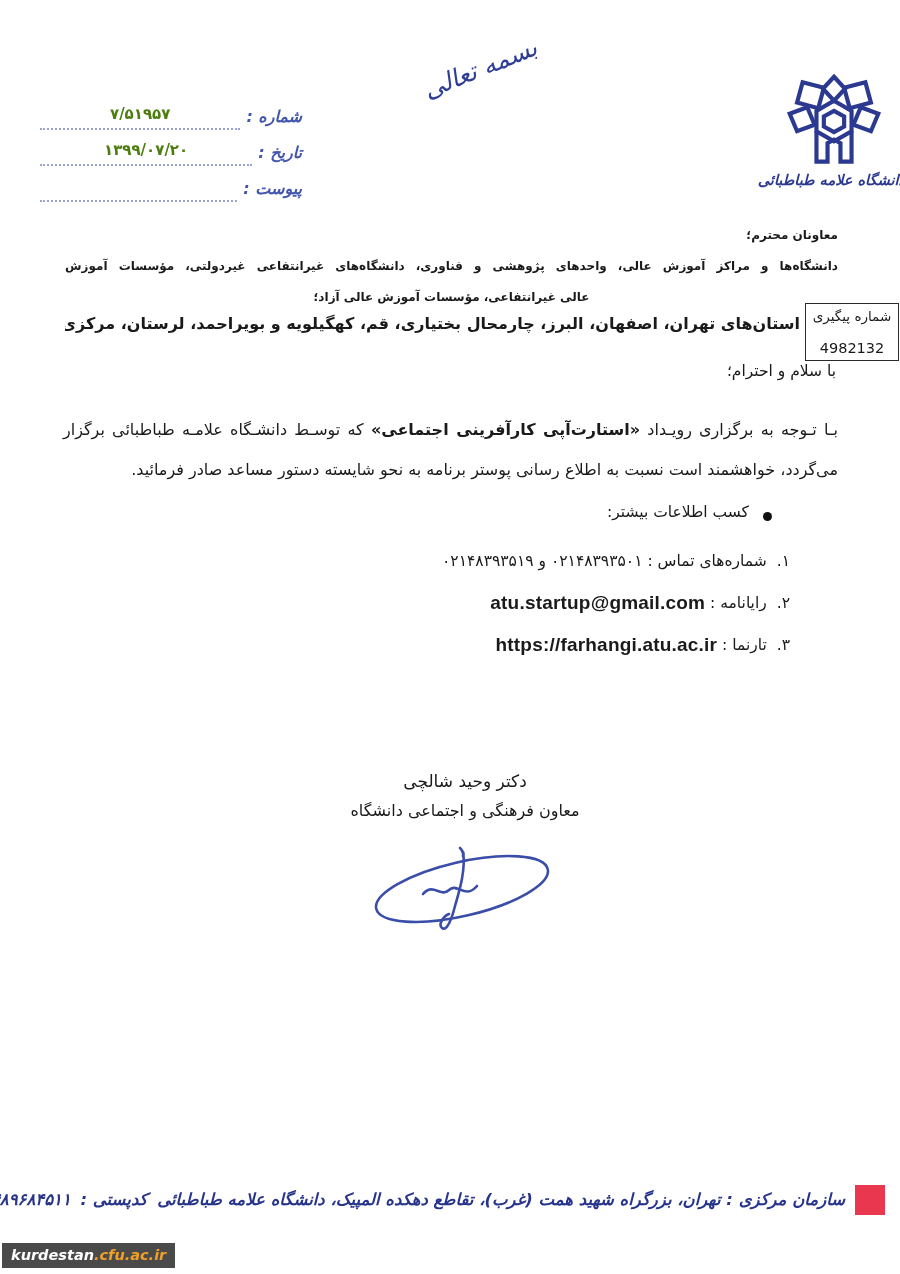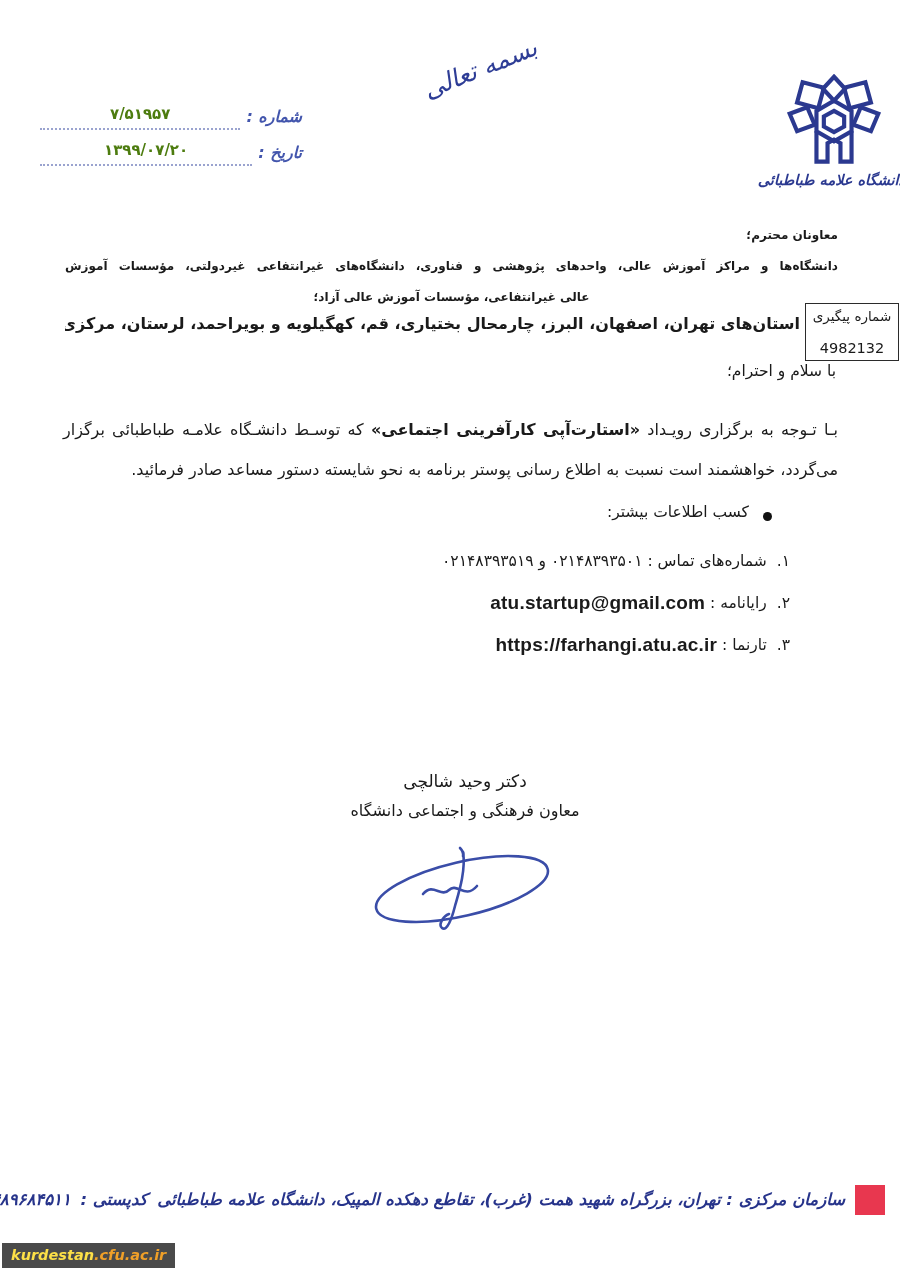--- a/index.html
+++ b/index.html
@@ -82,38 +82,42 @@
     text-align:justify;text-align-last:justify;white-space:nowrap;line-height:40px;
   }
   .footer .seg{margin-left:4px;}
   .accent-square{position:absolute;left:855px;top:1185px;width:30px;height:30px;background:#e8374f;}
   
   .watermark{
     position:absolute;left:2px;top:1243px;height:25px;line-height:25px;
     background:#4a4a4a;padding:0 9px;font-style:italic;font-weight:bold;font-size:14.5px;
     white-space:nowrap;
   }
-  .wm-bold{color:#fde047;}
+  .wm-bold{color:#ffffff;}
   .wm-rest{color:#f0a028;}
 </style>
 </head>
 <body>
 
 <div class="page">
 
   <div class="bismillah">بسمه تعالی</div>
 
   <div class="fields">
     <div class="field-row">
       <span class="field-label">شماره :</span>
       <span class="field-line">۷/۵۱۹۵۷</span>
     </div>
     <div class="field-row">
       <span class="field-label">تاریخ :</span>
       <span class="field-line">۱۳۹۹/۰۷/۲۰</span>
+    </div>
+    <div class="field-row">
+      <span class="field-label">پیوست :</span>
+      <span class="field-line"></span>
     </div>
   </div>
 
   <div class="logo">
     <svg width="104" height="96" viewBox="0 0 110 104" fill="none" stroke="#2b3990" stroke-width="4.5" stroke-linejoin="miter">
       <path d="M55 3 L67 16 L55 29 L43 16 Z"></path>
       <path d="M21 9 L44 15 L38 37 L15 31 Z"></path>
       <path d="M89 9 L66 15 L72 37 L95 31 Z"></path>
       <path d="M7 43 L26 36 L34 55 L15 62 Z"></path>
       <path d="M103 43 L84 36 L76 55 L95 62 Z"></path>

